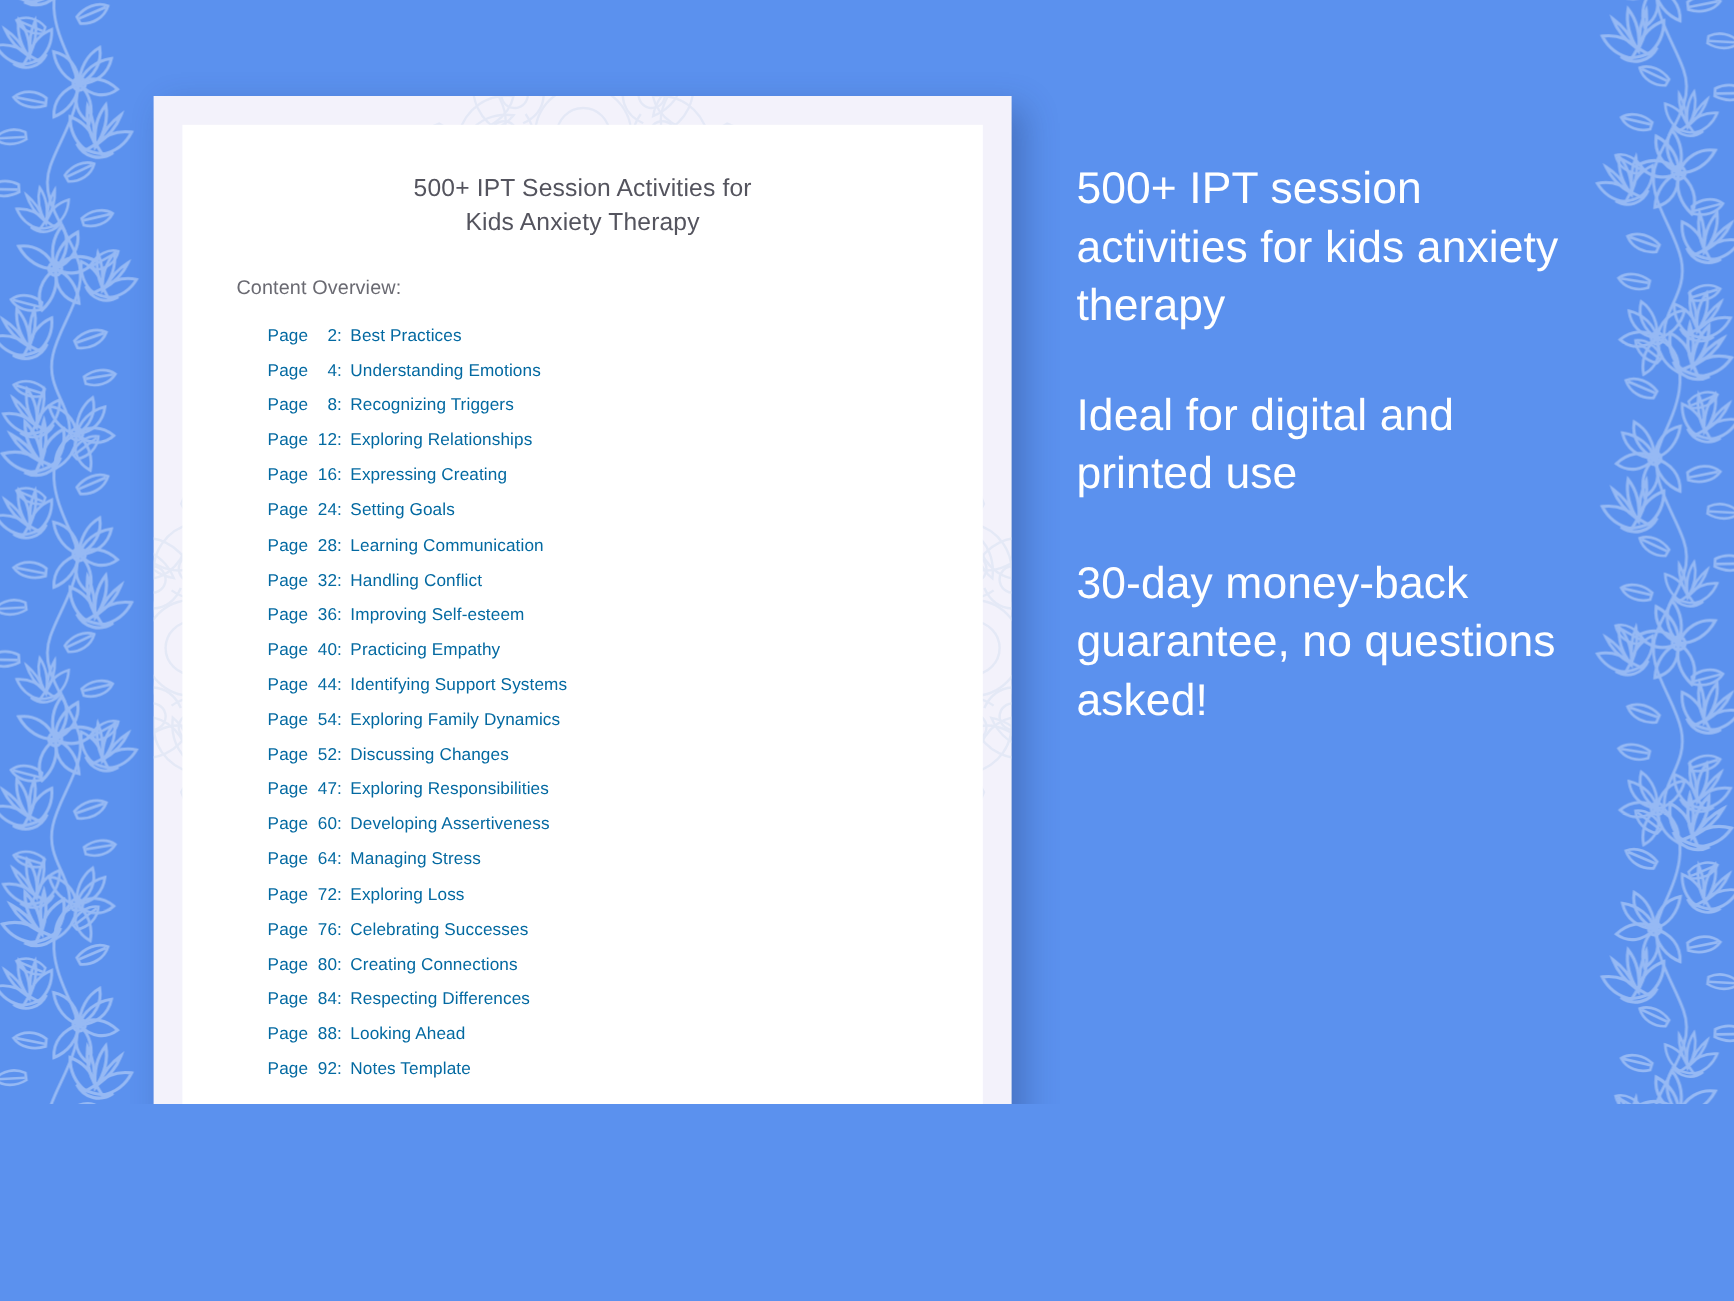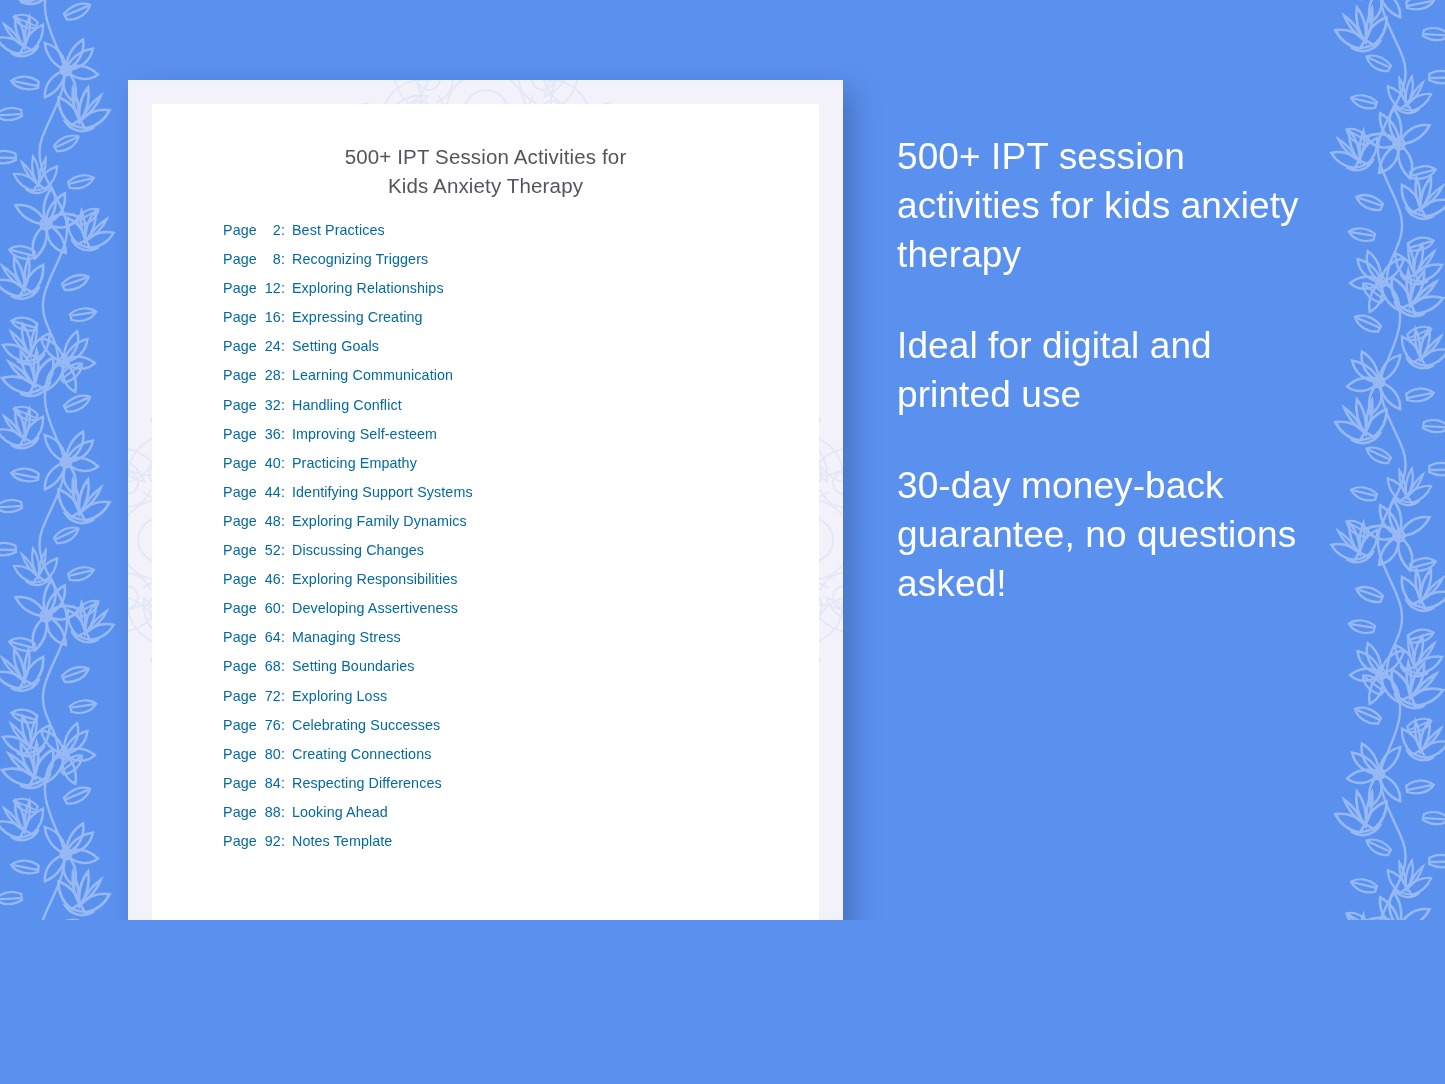--- a/index.html
+++ b/index.html
@@ -290,37 +290,38 @@
         <use href="#mandala-ring" transform="rotate(300)"></use>
         <use href="#mandala-ring" transform="rotate(330)"></use>
         <circle cx="0" cy="0" r="40" fill="none" stroke="#d6e0f2" stroke-width="2"></circle>
         <circle cx="0" cy="0" r="22" fill="none" stroke="#d6e0f2" stroke-width="2"></circle>
       </g>
     </svg>
 
     <div class="page">
       <h1 class="doc-title">500+ IPT Session Activities for
 Kids Anxiety Therapy</h1>
+      <p class="overview-label">Content Overview:</p>
       <ul class="toc">
           <li class="toc-item"><span class="toc-page-col"><span class="toc-page-word">Page</span> <span class="toc-page-num">2</span><span class="toc-sep">:</span></span><span class="toc-title-txt">Best Practices</span></li>
+          <li class="toc-item"><span class="toc-page-col"><span class="toc-page-word">Page</span> <span class="toc-page-num">4</span><span class="toc-sep">:</span></span><span class="toc-title-txt">Understanding Emotions</span></li>
           <li class="toc-item"><span class="toc-page-col"><span class="toc-page-word">Page</span> <span class="toc-page-num">8</span><span class="toc-sep">:</span></span><span class="toc-title-txt">Recognizing Triggers</span></li>
           <li class="toc-item"><span class="toc-page-col"><span class="toc-page-word">Page</span> <span class="toc-page-num">12</span><span class="toc-sep">:</span></span><span class="toc-title-txt">Exploring Relationships</span></li>
           <li class="toc-item"><span class="toc-page-col"><span class="toc-page-word">Page</span> <span class="toc-page-num">16</span><span class="toc-sep">:</span></span><span class="toc-title-txt">Expressing Creating</span></li>
           <li class="toc-item"><span class="toc-page-col"><span class="toc-page-word">Page</span> <span class="toc-page-num">24</span><span class="toc-sep">:</span></span><span class="toc-title-txt">Setting Goals</span></li>
           <li class="toc-item"><span class="toc-page-col"><span class="toc-page-word">Page</span> <span class="toc-page-num">28</span><span class="toc-sep">:</span></span><span class="toc-title-txt">Learning Communication</span></li>
           <li class="toc-item"><span class="toc-page-col"><span class="toc-page-word">Page</span> <span class="toc-page-num">32</span><span class="toc-sep">:</span></span><span class="toc-title-txt">Handling Conflict</span></li>
           <li class="toc-item"><span class="toc-page-col"><span class="toc-page-word">Page</span> <span class="toc-page-num">36</span><span class="toc-sep">:</span></span><span class="toc-title-txt">Improving Self-esteem</span></li>
           <li class="toc-item"><span class="toc-page-col"><span class="toc-page-word">Page</span> <span class="toc-page-num">40</span><span class="toc-sep">:</span></span><span class="toc-title-txt">Practicing Empathy</span></li>
           <li class="toc-item"><span class="toc-page-col"><span class="toc-page-word">Page</span> <span class="toc-page-num">44</span><span class="toc-sep">:</span></span><span class="toc-title-txt">Identifying Support Systems</span></li>
-          <li class="toc-item"><span class="toc-page-col"><span class="toc-page-word">Page</span> <span class="toc-page-num">48</span><span class="toc-sep">:</span></span><span class="toc-title-txt">Exploring Family Dynamics</span></li>
+          <li class="toc-item"><span class="toc-page-col"><span class="toc-page-word">Page</span> <span class="toc-page-num">54</span><span class="toc-sep">:</span></span><span class="toc-title-txt">Exploring Family Dynamics</span></li>
           <li class="toc-item"><span class="toc-page-col"><span class="toc-page-word">Page</span> <span class="toc-page-num">52</span><span class="toc-sep">:</span></span><span class="toc-title-txt">Discussing Changes</span></li>
-          <li class="toc-item"><span class="toc-page-col"><span class="toc-page-word">Page</span> <span class="toc-page-num">46</span><span class="toc-sep">:</span></span><span class="toc-title-txt">Exploring Responsibilities</span></li>
+          <li class="toc-item"><span class="toc-page-col"><span class="toc-page-word">Page</span> <span class="toc-page-num">47</span><span class="toc-sep">:</span></span><span class="toc-title-txt">Exploring Responsibilities</span></li>
           <li class="toc-item"><span class="toc-page-col"><span class="toc-page-word">Page</span> <span class="toc-page-num">60</span><span class="toc-sep">:</span></span><span class="toc-title-txt">Developing Assertiveness</span></li>
           <li class="toc-item"><span class="toc-page-col"><span class="toc-page-word">Page</span> <span class="toc-page-num">64</span><span class="toc-sep">:</span></span><span class="toc-title-txt">Managing Stress</span></li>
-          <li class="toc-item"><span class="toc-page-col"><span class="toc-page-word">Page</span> <span class="toc-page-num">68</span><span class="toc-sep">:</span></span><span class="toc-title-txt">Setting Boundaries</span></li>
           <li class="toc-item"><span class="toc-page-col"><span class="toc-page-word">Page</span> <span class="toc-page-num">72</span><span class="toc-sep">:</span></span><span class="toc-title-txt">Exploring Loss</span></li>
           <li class="toc-item"><span class="toc-page-col"><span class="toc-page-word">Page</span> <span class="toc-page-num">76</span><span class="toc-sep">:</span></span><span class="toc-title-txt">Celebrating Successes</span></li>
           <li class="toc-item"><span class="toc-page-col"><span class="toc-page-word">Page</span> <span class="toc-page-num">80</span><span class="toc-sep">:</span></span><span class="toc-title-txt">Creating Connections</span></li>
           <li class="toc-item"><span class="toc-page-col"><span class="toc-page-word">Page</span> <span class="toc-page-num">84</span><span class="toc-sep">:</span></span><span class="toc-title-txt">Respecting Differences</span></li>
           <li class="toc-item"><span class="toc-page-col"><span class="toc-page-word">Page</span> <span class="toc-page-num">88</span><span class="toc-sep">:</span></span><span class="toc-title-txt">Looking Ahead</span></li>
           <li class="toc-item"><span class="toc-page-col"><span class="toc-page-word">Page</span> <span class="toc-page-num">92</span><span class="toc-sep">:</span></span><span class="toc-title-txt">Notes Template</span></li>
         </ul>
     </div>
   </div>
 

